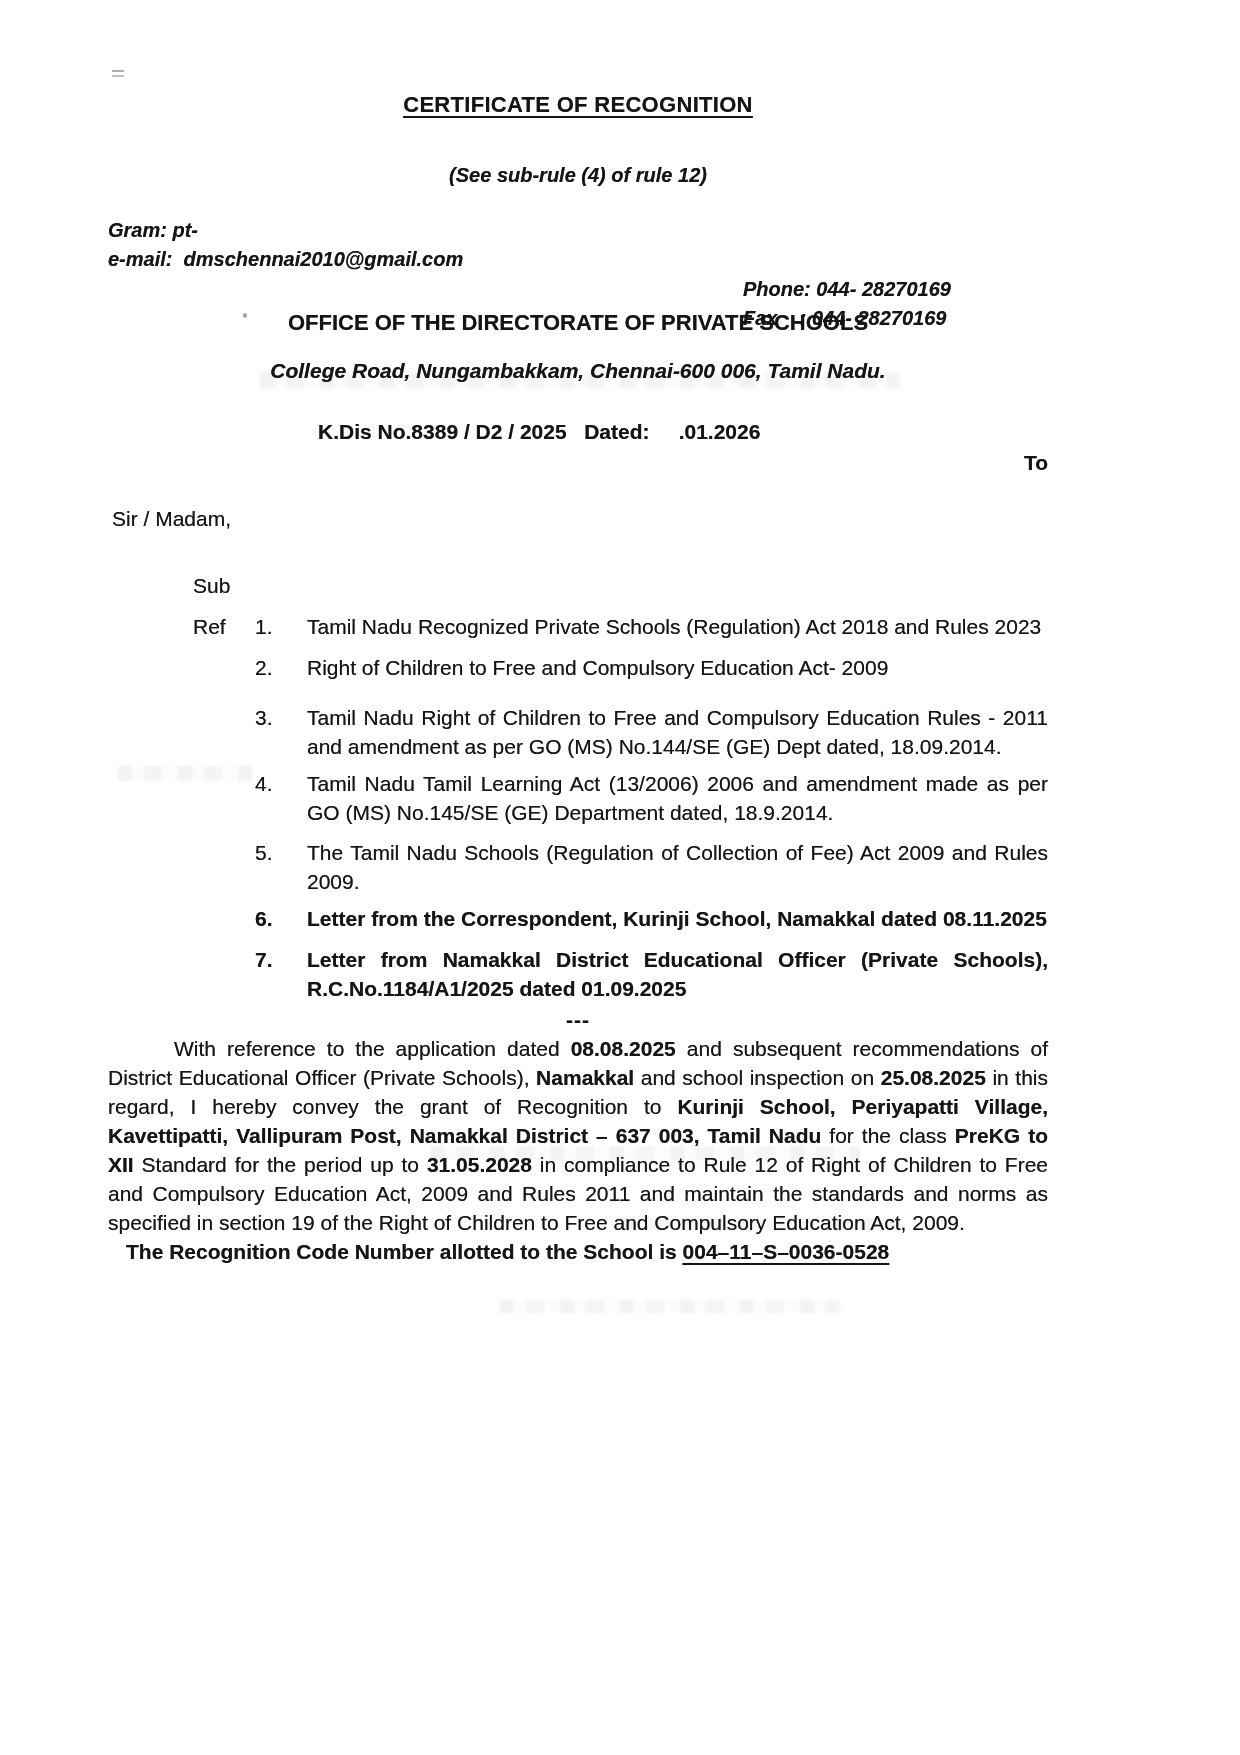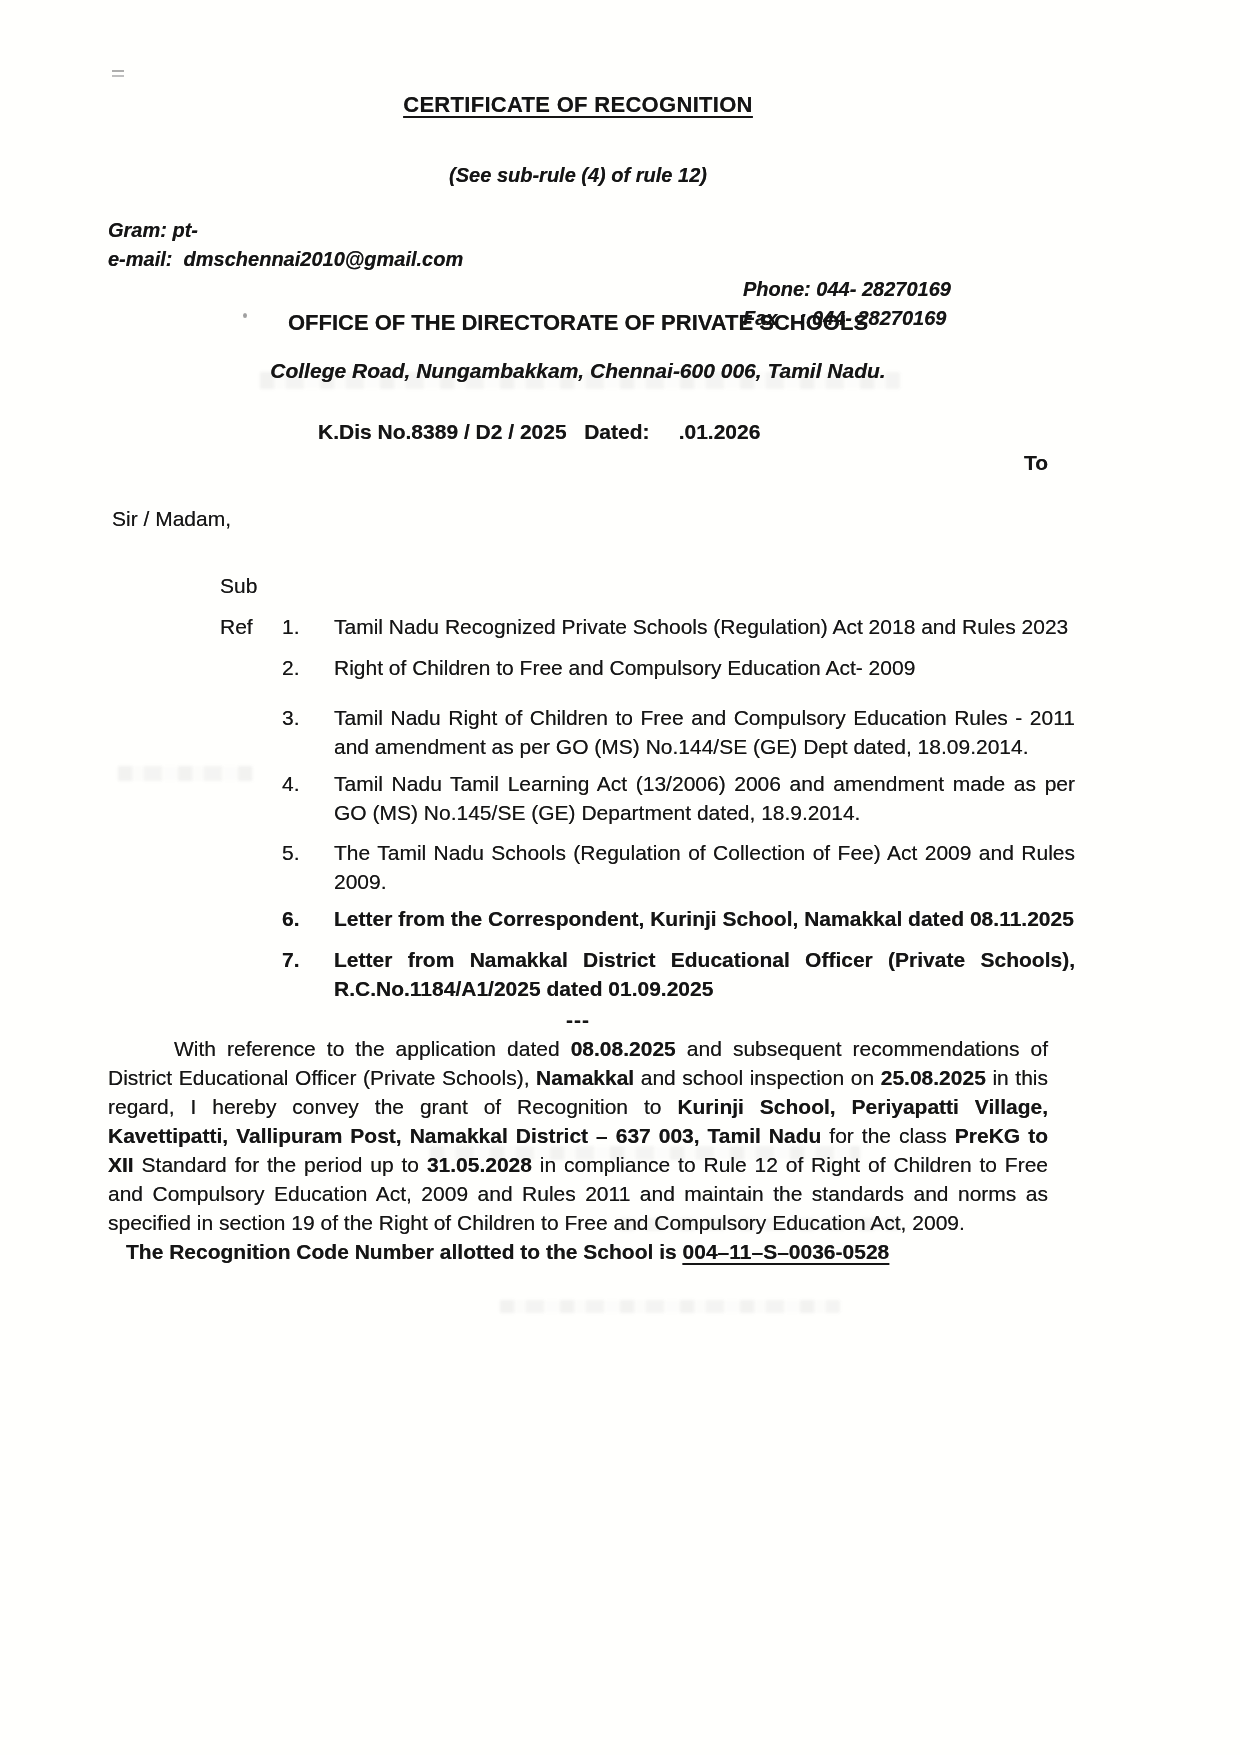--- a/index.html
+++ b/index.html
@@ -31,21 +31,21 @@
   .contact-right{ position:absolute; left:635px; top:12px;margin-top:47px; }
 
   .office-name  { margin-top:34px; font-size:22px; line-height:30px; font-weight:700; }
   .office-addr  { margin-top:18px; font-weight:700;font-style:italic; }
 
   .kdis         { margin-top:32px; margin-left:210px; font-weight:700; }
   .to-label     { margin-top:2px; font-weight:700; padding-left:4px;text-align:right; }
   .recipient    { margin-top:16px; font-weight:700; padding-left:4px; }
   .salutation   { margin-top:27px; padding-left:4px; }
 
-  .ref-row { display:grid; grid-template-columns:62px 52px 741px; margin-left:112px; }
+  .ref-row { display:grid; grid-template-columns:62px 52px 741px; margin-left:85px; }
   .ref-row.bold { font-weight:700; }
   .sub-row  { margin-top:38px; }
   .m12 { margin-top:12px; } .m21 { margin-top:21px; } .m8 { margin-top:8px; }
   .m11 { margin-top:11px; }
 
   .separator { margin-top:2px; font-weight:700; letter-spacing:1px; }
   .body-para { margin-top:0; text-indent:66px; }
   .code-line { padding-left:18px; font-weight:700; }
   .code-line .code { text-decoration:underline; text-decoration-thickness:2px; text-underline-offset:4px; }
 

